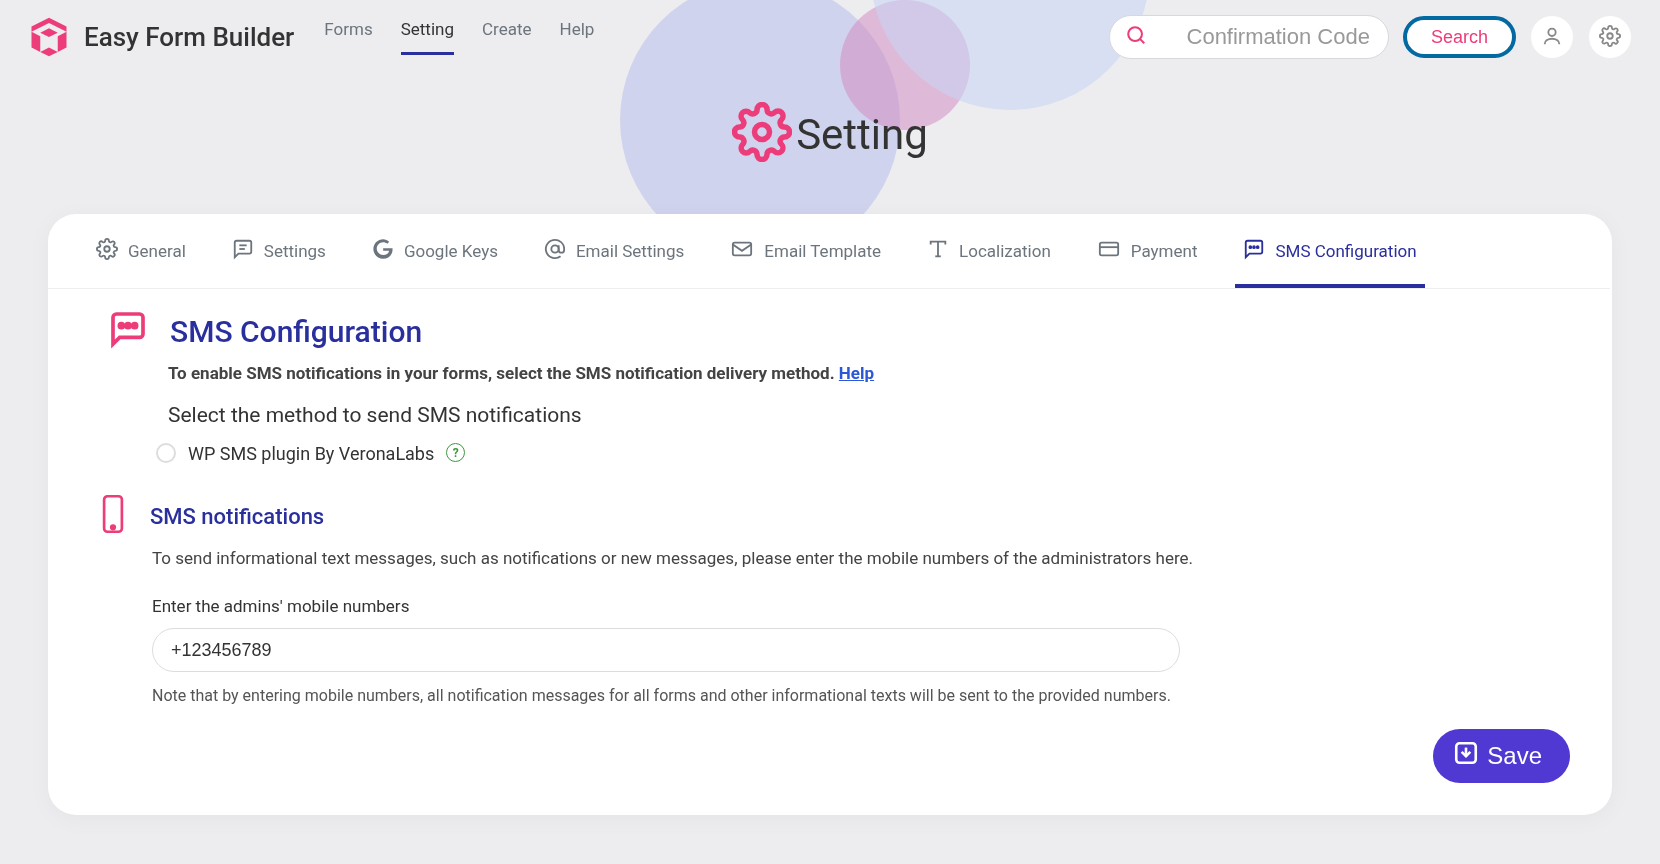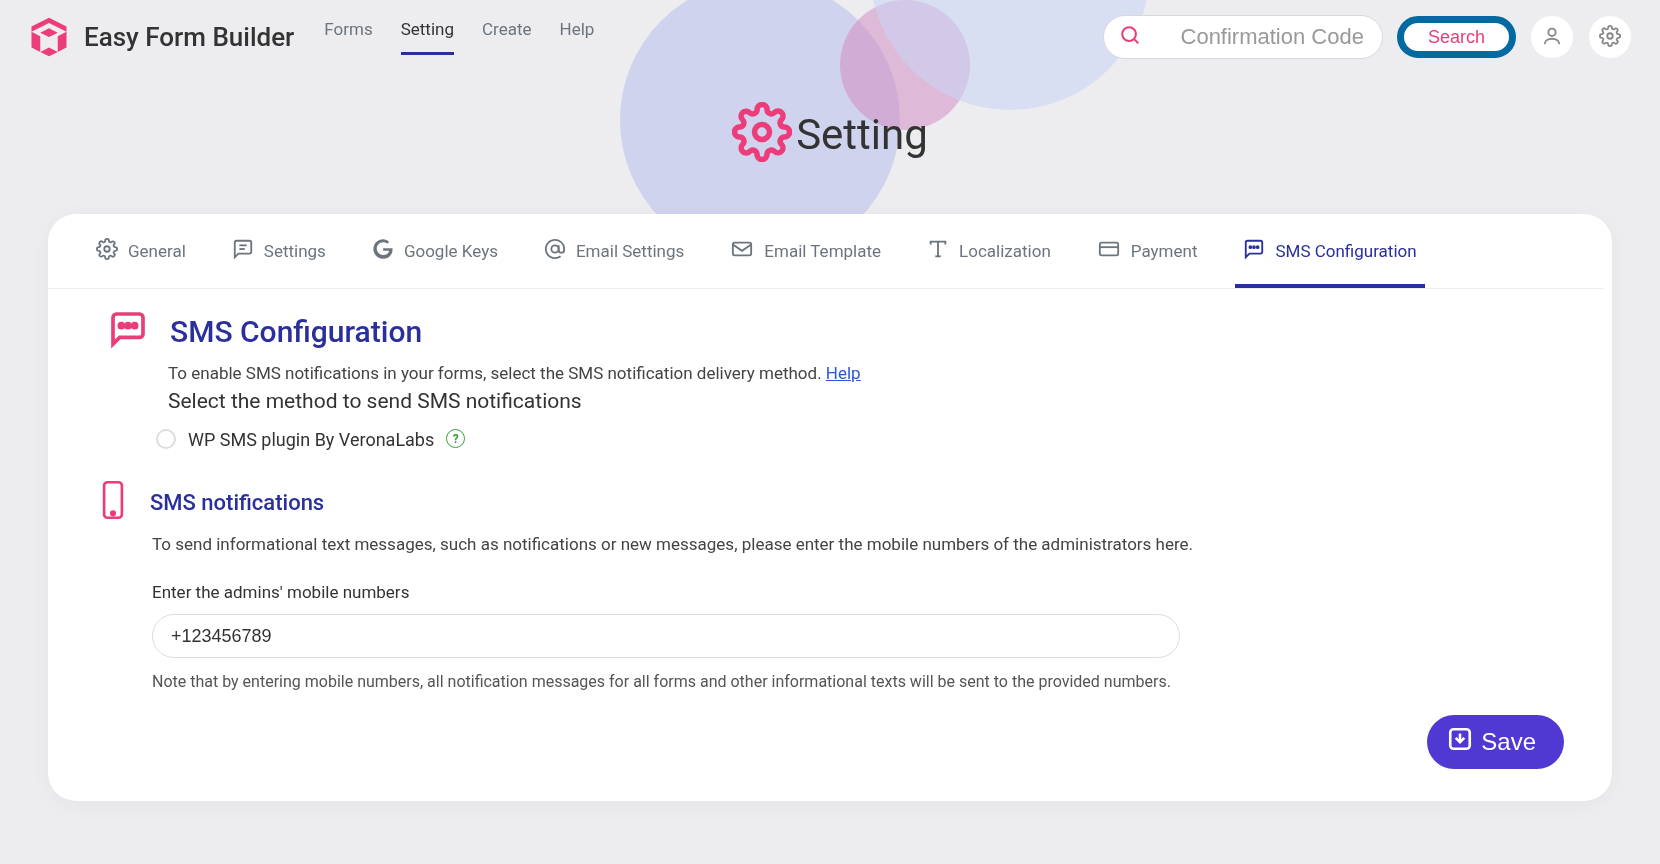--- a/index.html
+++ b/index.html
@@ -120,21 +120,21 @@
       color: #888;
       outline: none;
       text-align: right;
     }
     .search-input::placeholder {
       color: #999;
     }
     .search-btn {
       height: 42px;
       padding: 0 24px;
-      border: 7px solid #0369a1;
+      border: 4px solid #0369a1;
       color: #ec3c7a;
       background: #fff;
       border-radius: 22px;
       font-size: 18px;
       font-weight: 500;
       cursor: pointer;
     }
     .header-icon-btn {
       width: 44px;
       height: 44px;
@@ -164,21 +164,21 @@
       color: #333;
     }
     
     
     .card {
       position: relative;
       z-index: 2;
       background: #fff;
       border-radius: 28px;
       margin: 48px 48px 0 48px;
-      padding: 0 8px 32px 0;
+      padding: 0 2px 32px 0;
       box-shadow: 0 4px 24px rgba(0,0,0,0.04);
     }
     
     
     .tabs {
       display: flex;
       align-items: center;
       gap: 30px;
       padding: 0 40px;
       border-bottom: 1px solid #eee;
@@ -214,21 +214,22 @@
     }
     .section-title {
       font-size: 30px;
       font-weight: 500;
       color: #2a2f9e;
     }
     .section-desc {
       font-size: 17px;
       color: #444;
       margin-left: 60px;
-      margin-bottom: 6px;
+      margin-bottom: 20px;
+      font-weight: bold;
     }
     .help-link {
       color: #2a58d6;
       text-decoration: underline;
       cursor: pointer;
     }
     .method-label {
       font-size: 21px;
       color: #333;
       margin-left: 60px;

